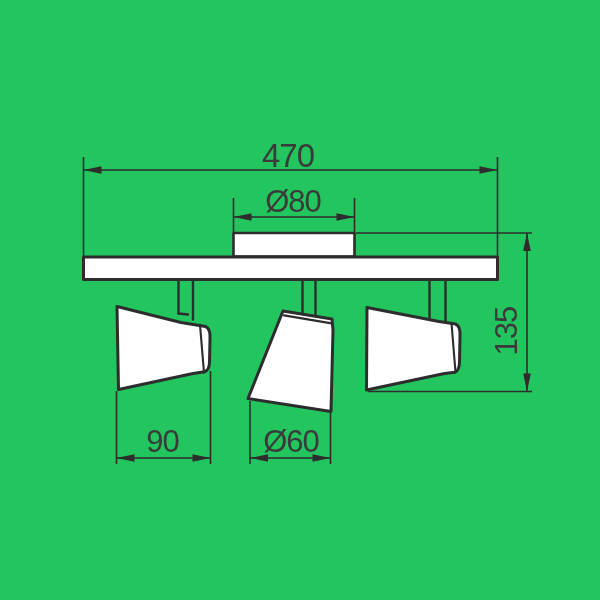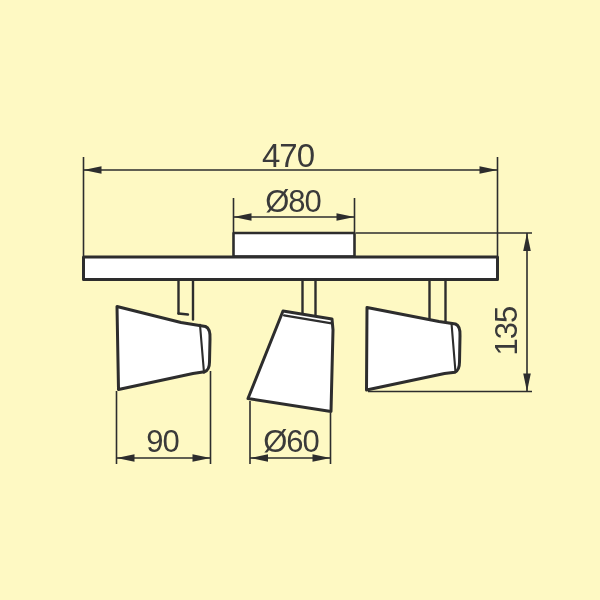--- a/index.html
+++ b/index.html
@@ -1,16 +1,16 @@
 <!DOCTYPE html>
 <html><head>
 <meta charset="utf-8">
 <style>
   html,body{margin:0;padding:0;width:600px;height:600px;background:#ffffff;overflow:hidden;}
-  .stage{position:relative;width:600px;height:600px;background:#fef9c3;}
+  .stage{position:relative;width:600px;height:600px;background:#22c55e;}
   svg{position:absolute;left:0;top:0;}
   text{font-family:"Liberation Sans","DejaVu Sans",sans-serif;fill:#3a3a3a;letter-spacing:-1px;}
 </style>
 </head>
 <body>
 
 <div class="stage">
 <svg width="600" height="600" viewBox="0 0 600 600">
 
   <g stroke="#2d2d2d" fill="#ffffff" stroke-linejoin="round" stroke-linecap="round">

